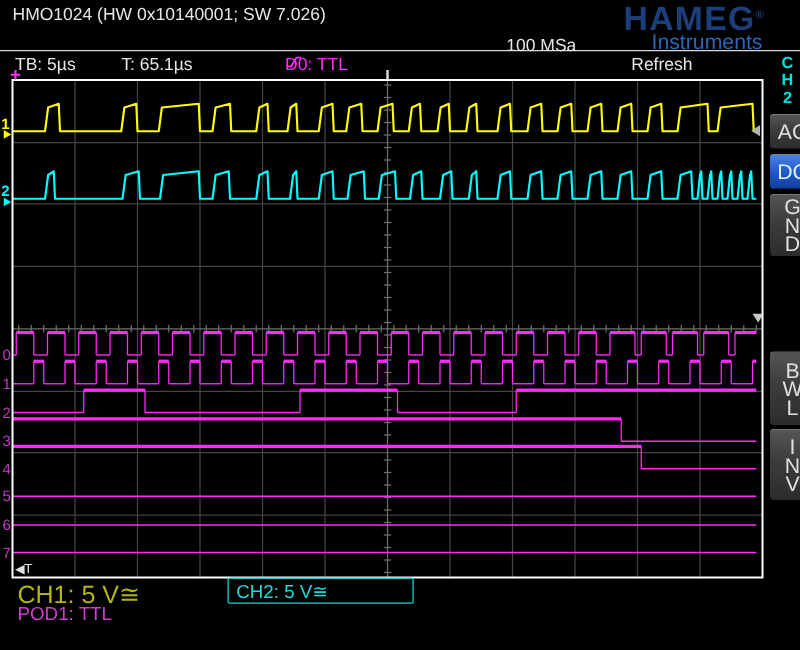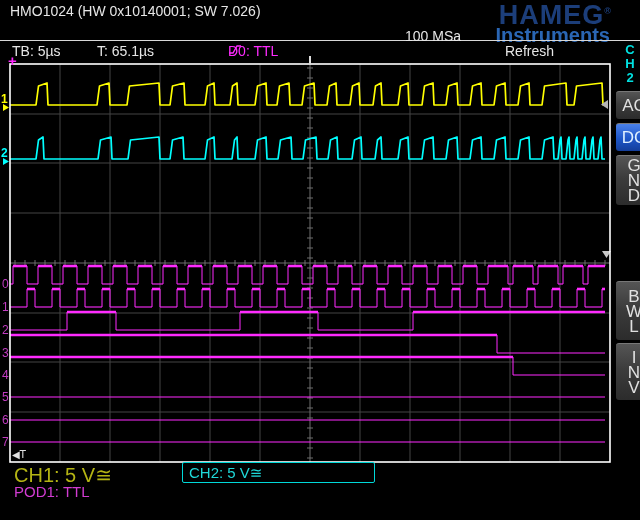--- a/index.html
+++ b/index.html
@@ -4,36 +4,36 @@
 <style>
   html,body{margin:0;padding:0;background:#000;}
   #screen{position:relative;width:640px;height:520px;background:#000;overflow:hidden;
           font-family:"Liberation Sans",sans-serif;color:#e6e6e6;}
   .t{position:absolute;white-space:pre;font-size:14px;color:#e6e6e6;}
   .sep{position:absolute;left:0;top:40px;width:640px;height:1px;background:#d8d8d8;}
   .brand{position:absolute;left:448px;top:0px;width:164px;text-align:right;
          font-size:27px;font-weight:bold;color:#1c3e7a;letter-spacing:1px;}
   .brand sup{font-size:9px;}
   .brandsub{position:absolute;left:448px;top:24px;width:162px;text-align:right;
-            font-size:20px;font-weight:bold;color:#2a66b4;}
+            font-size:17px;font-weight:normal;color:#2a66b4;}
   .ch2vert{position:absolute;left:621px;top:43px;width:18px;text-align:center;
            color:#00e0e0;font-size:13px;font-weight:bold;line-height:14px;white-space:pre-line;}
   .sbtn{position:absolute;left:616px;width:36px;border-radius:3px;
         background:linear-gradient(#555 0%,#3c3c3c 45%,#2c2c2c 100%);
         border-top:1px solid #777;color:#e0e0e0;font-size:17px;line-height:15px;
         display:flex;align-items:center;justify-content:center;text-align:center;
         white-space:pre-line;cursor:pointer;}
   .sbtn.active{background:linear-gradient(#4a80e8 0%,#2257c8 50%,#16ale hidden 100%);
         background:linear-gradient(#4a80e8 0%,#1d56c8 55%,#143e9a 100%);color:#dff0ff;}
   .trigsrc{position:absolute;left:228px;top:43px;display:flex;align-items:center;gap:4px;
            color:#ff2bff;font-size:14px;}
   .footer-ch1{position:absolute;left:14px;top:463px;font-size:20px;color:#b4b414;}
   .footer-pod{position:absolute;left:14px;top:483px;font-size:15px;color:#d23cd2;}
   .ch2box{position:absolute;left:182px;top:462px;width:147px;height:19px;
-          border:1px solid #00d8d8;border-radius:2px;padding-left:44px;}
+          border:1px solid #00d8d8;border-radius:2px;}
   .ch2box span{position:absolute;left:6px;top:1px;font-size:15px;color:#1fd8d8;white-space:pre;}
   .plus{position:absolute;left:8px;top:52px;color:#ff2bff;font-size:15px;font-weight:bold;}
   .toptick{position:absolute;left:309px;top:56px;width:2px;height:8px;background:#ddd;}
   svg{position:absolute;left:0;top:0;}
 </style>
 </head>
 <body>
 
 <div id="screen">
 

